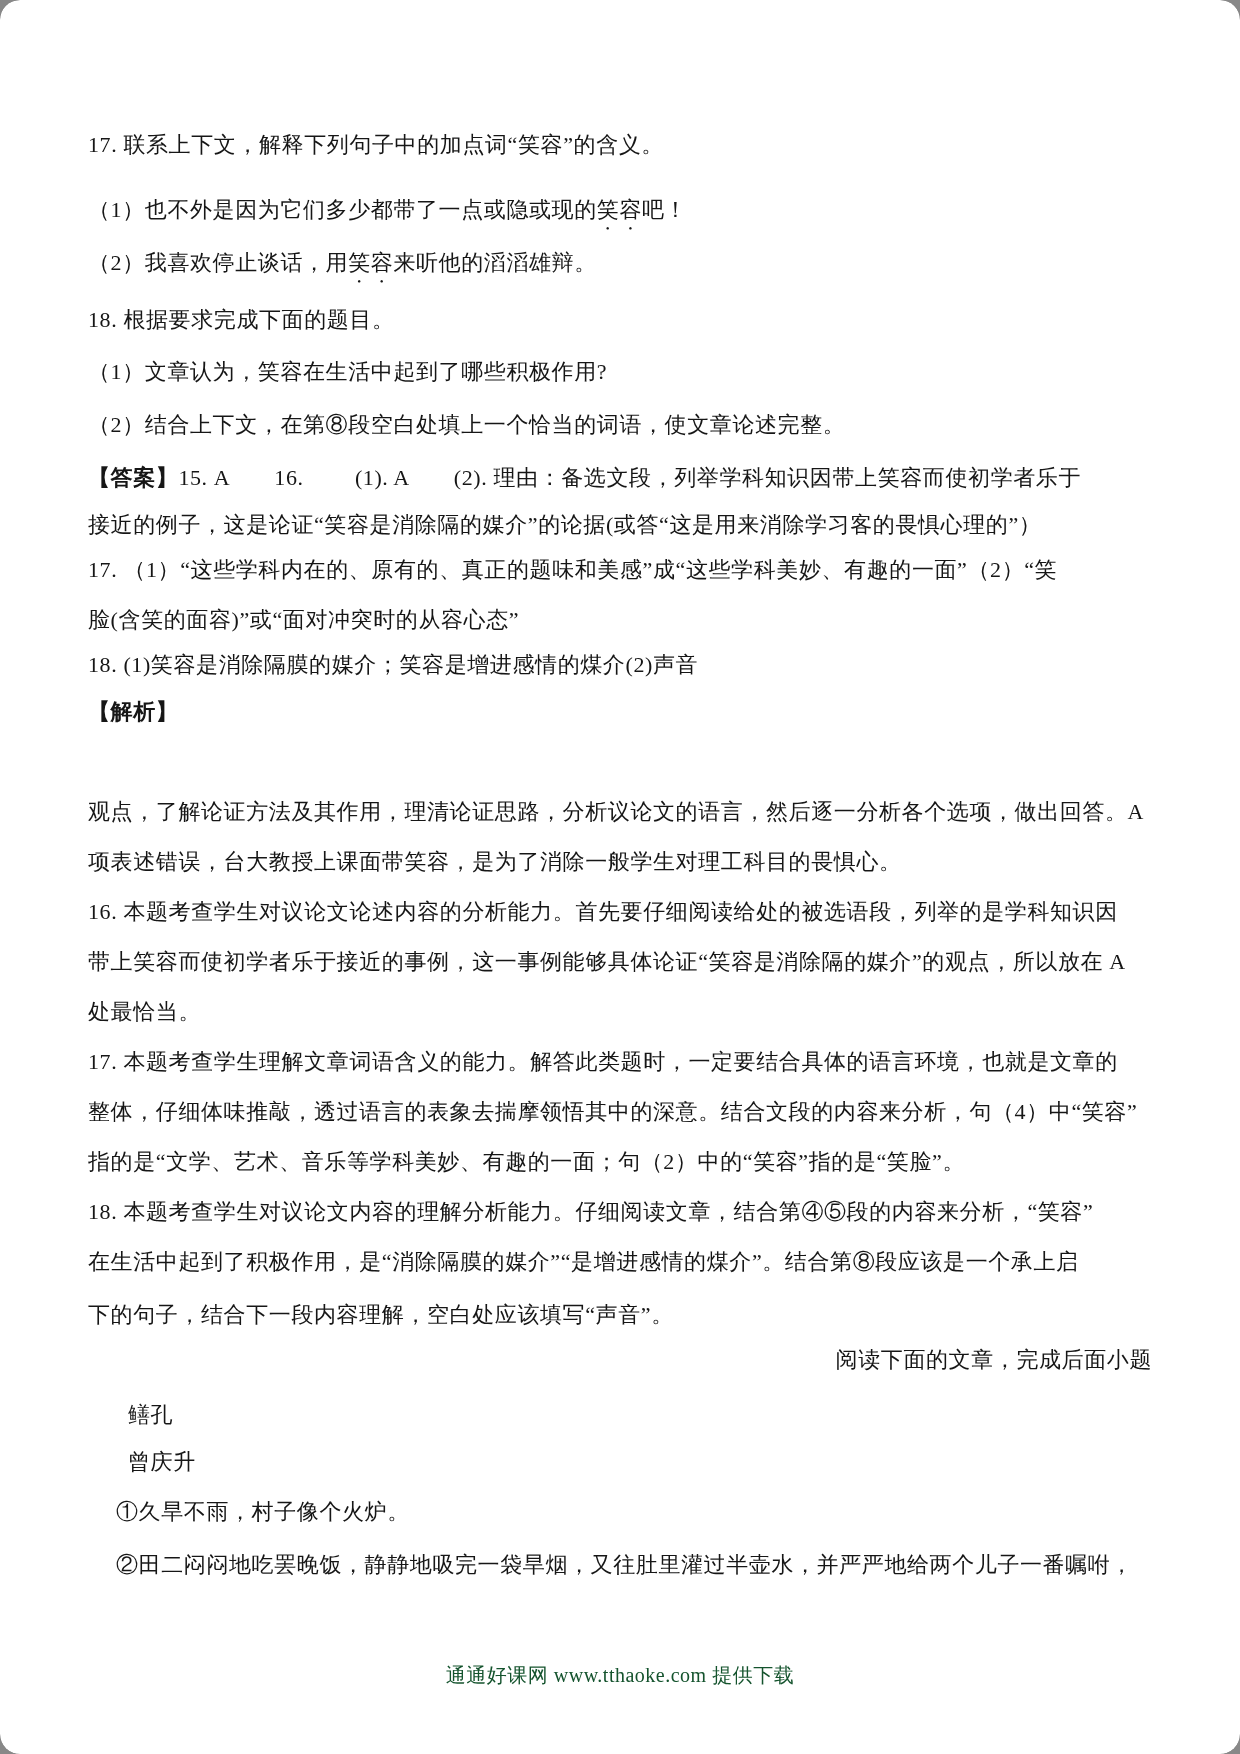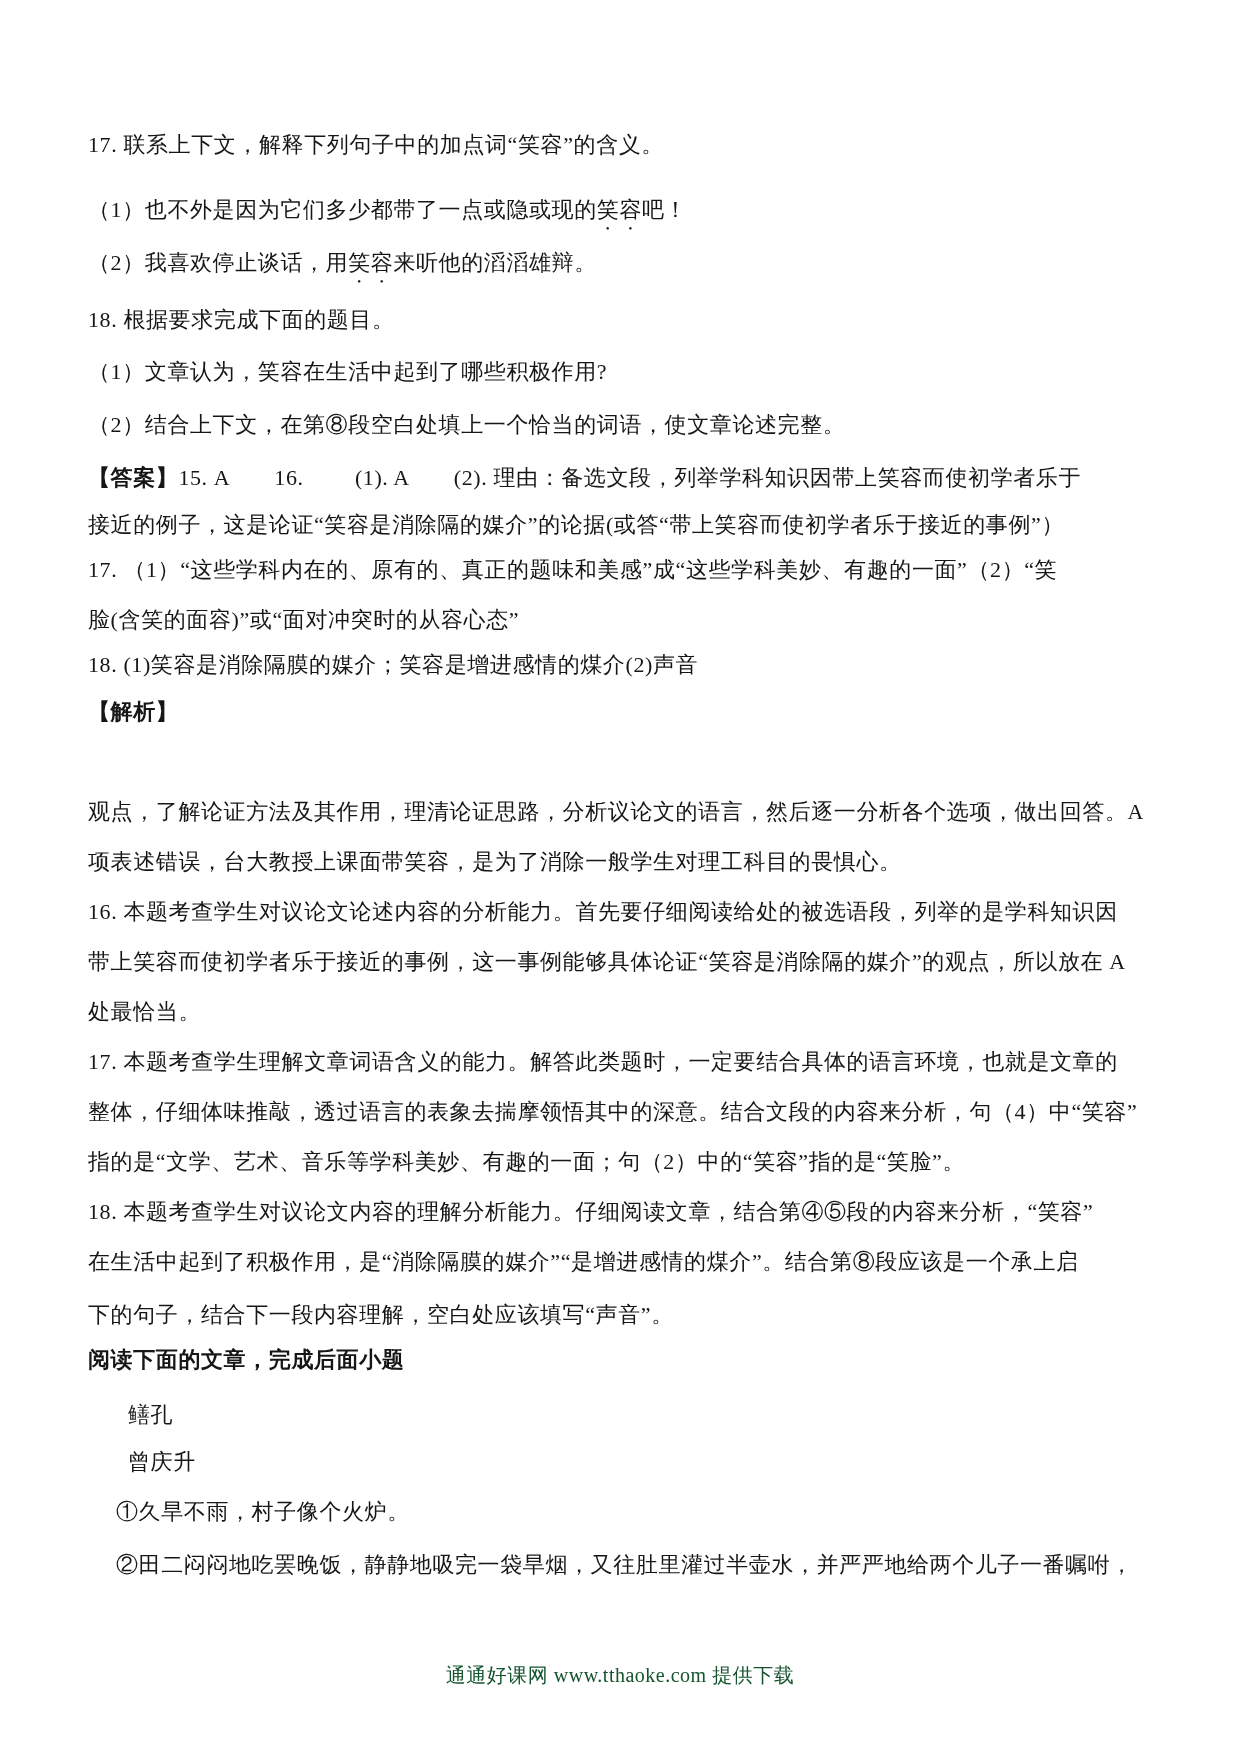--- a/index.html
+++ b/index.html
@@ -1,15 +1,15 @@
 <!DOCTYPE html>
 <html><head>
 <meta charset="utf-8">
 <style>
-  * { margin: 0; padding: 0; box-sizing: border-box; }
+  * { margin: 0; padding: 0; box-sizing: border-box; border-radius: 20px; }
   html, body { background: #888; }
   .page {
     position: relative;
     width: 1240px;
     height: 1754px;
     margin: 0 auto;
     background: #ffffff;
     overflow: hidden;
     font-family: "Liberation Serif", "DejaVu Serif", serif;
     color: #161616;
@@ -22,21 +22,21 @@
     letter-spacing: 0.6px;
     line-height: 50px;
     white-space: pre-wrap;
   }
   .line.center {
     left: 88px;
     right: 88px;
     text-align: left;
     padding-left: 40px; 
   }
-  .line.bold { font-weight: bold; }
+  .line.bold { font-weight: normal; text-align: right; }
   .line.indent { padding-left: 28px; }
   .heading { font-weight: bold; }
   .dot-emph {
     -webkit-text-emphasis: filled dot;
     -webkit-text-emphasis-position: under;
     text-emphasis: filled dot;
     text-emphasis-position: under right;
   }
   .footer-line {
     position: absolute;
@@ -58,21 +58,21 @@
 
   <div class="line" style="top:185px"><span>（1）也不外是因为它们多少都带了一点或隐或现的</span><span class="dot-emph">笑容</span><span>吧！</span></div>
 
   <div class="line" style="top:238px"><span>（2）我喜欢停止谈话，用</span><span class="dot-emph">笑容</span><span>来听他的滔滔雄辩。</span></div>
 
   <div class="line" style="top:295px">18. 根据要求完成下面的题目。</div>
   <div class="line" style="top:347px">（1）文章认为，笑容在生活中起到了哪些积极作用?</div>
   <div class="line" style="top:400px">（2）结合上下文，在第⑧段空白处填上一个恰当的词语，使文章论述完整。</div>
 
   <div class="line" style="top:453px"><span class="heading">【答案】</span><span>15. A　　16. 　　(1). A　　(2). 理由：备选文段，列举学科知识因带上笑容而使初学者乐于</span></div>
-  <div class="line" style="top:500px">接近的例子，这是论证“笑容是消除隔的媒介”的论据(或答“带上笑容而使初学者乐于接近的事例”）</div>
+  <div class="line" style="top:500px">接近的例子，这是论证“笑容是消除隔的媒介”的论据(或答“这是用来消除学习客的畏惧心理的”）</div>
   <div class="line" style="top:545px">17. （1）“这些学科内在的、原有的、真正的题味和美感”成“这些学科美妙、有趣的一面”（2）“笑</div>
   <div class="line" style="top:595px">脸(含笑的面容)”或“面对冲突时的从容心态”</div>
   <div class="line" style="top:640px">18. (1)笑容是消除隔膜的媒介；笑容是增进感情的煤介(2)声音</div>
 
   <div class="line" style="top:687px"><span class="heading">【解析】</span></div>
 
   <div class="line" style="top:787px">观点，了解论证方法及其作用，理清论证思路，分析议论文的语言，然后逐一分析各个选项，做出回答。A</div>
   <div class="line" style="top:837px">项表述错误，台大教授上课面带笑容，是为了消除一般学生对理工科目的畏惧心。</div>
 
   <div class="line" style="top:887px">16. 本题考查学生对议论文论述内容的分析能力。首先要仔细阅读给处的被选语段，列举的是学科知识因</div>

